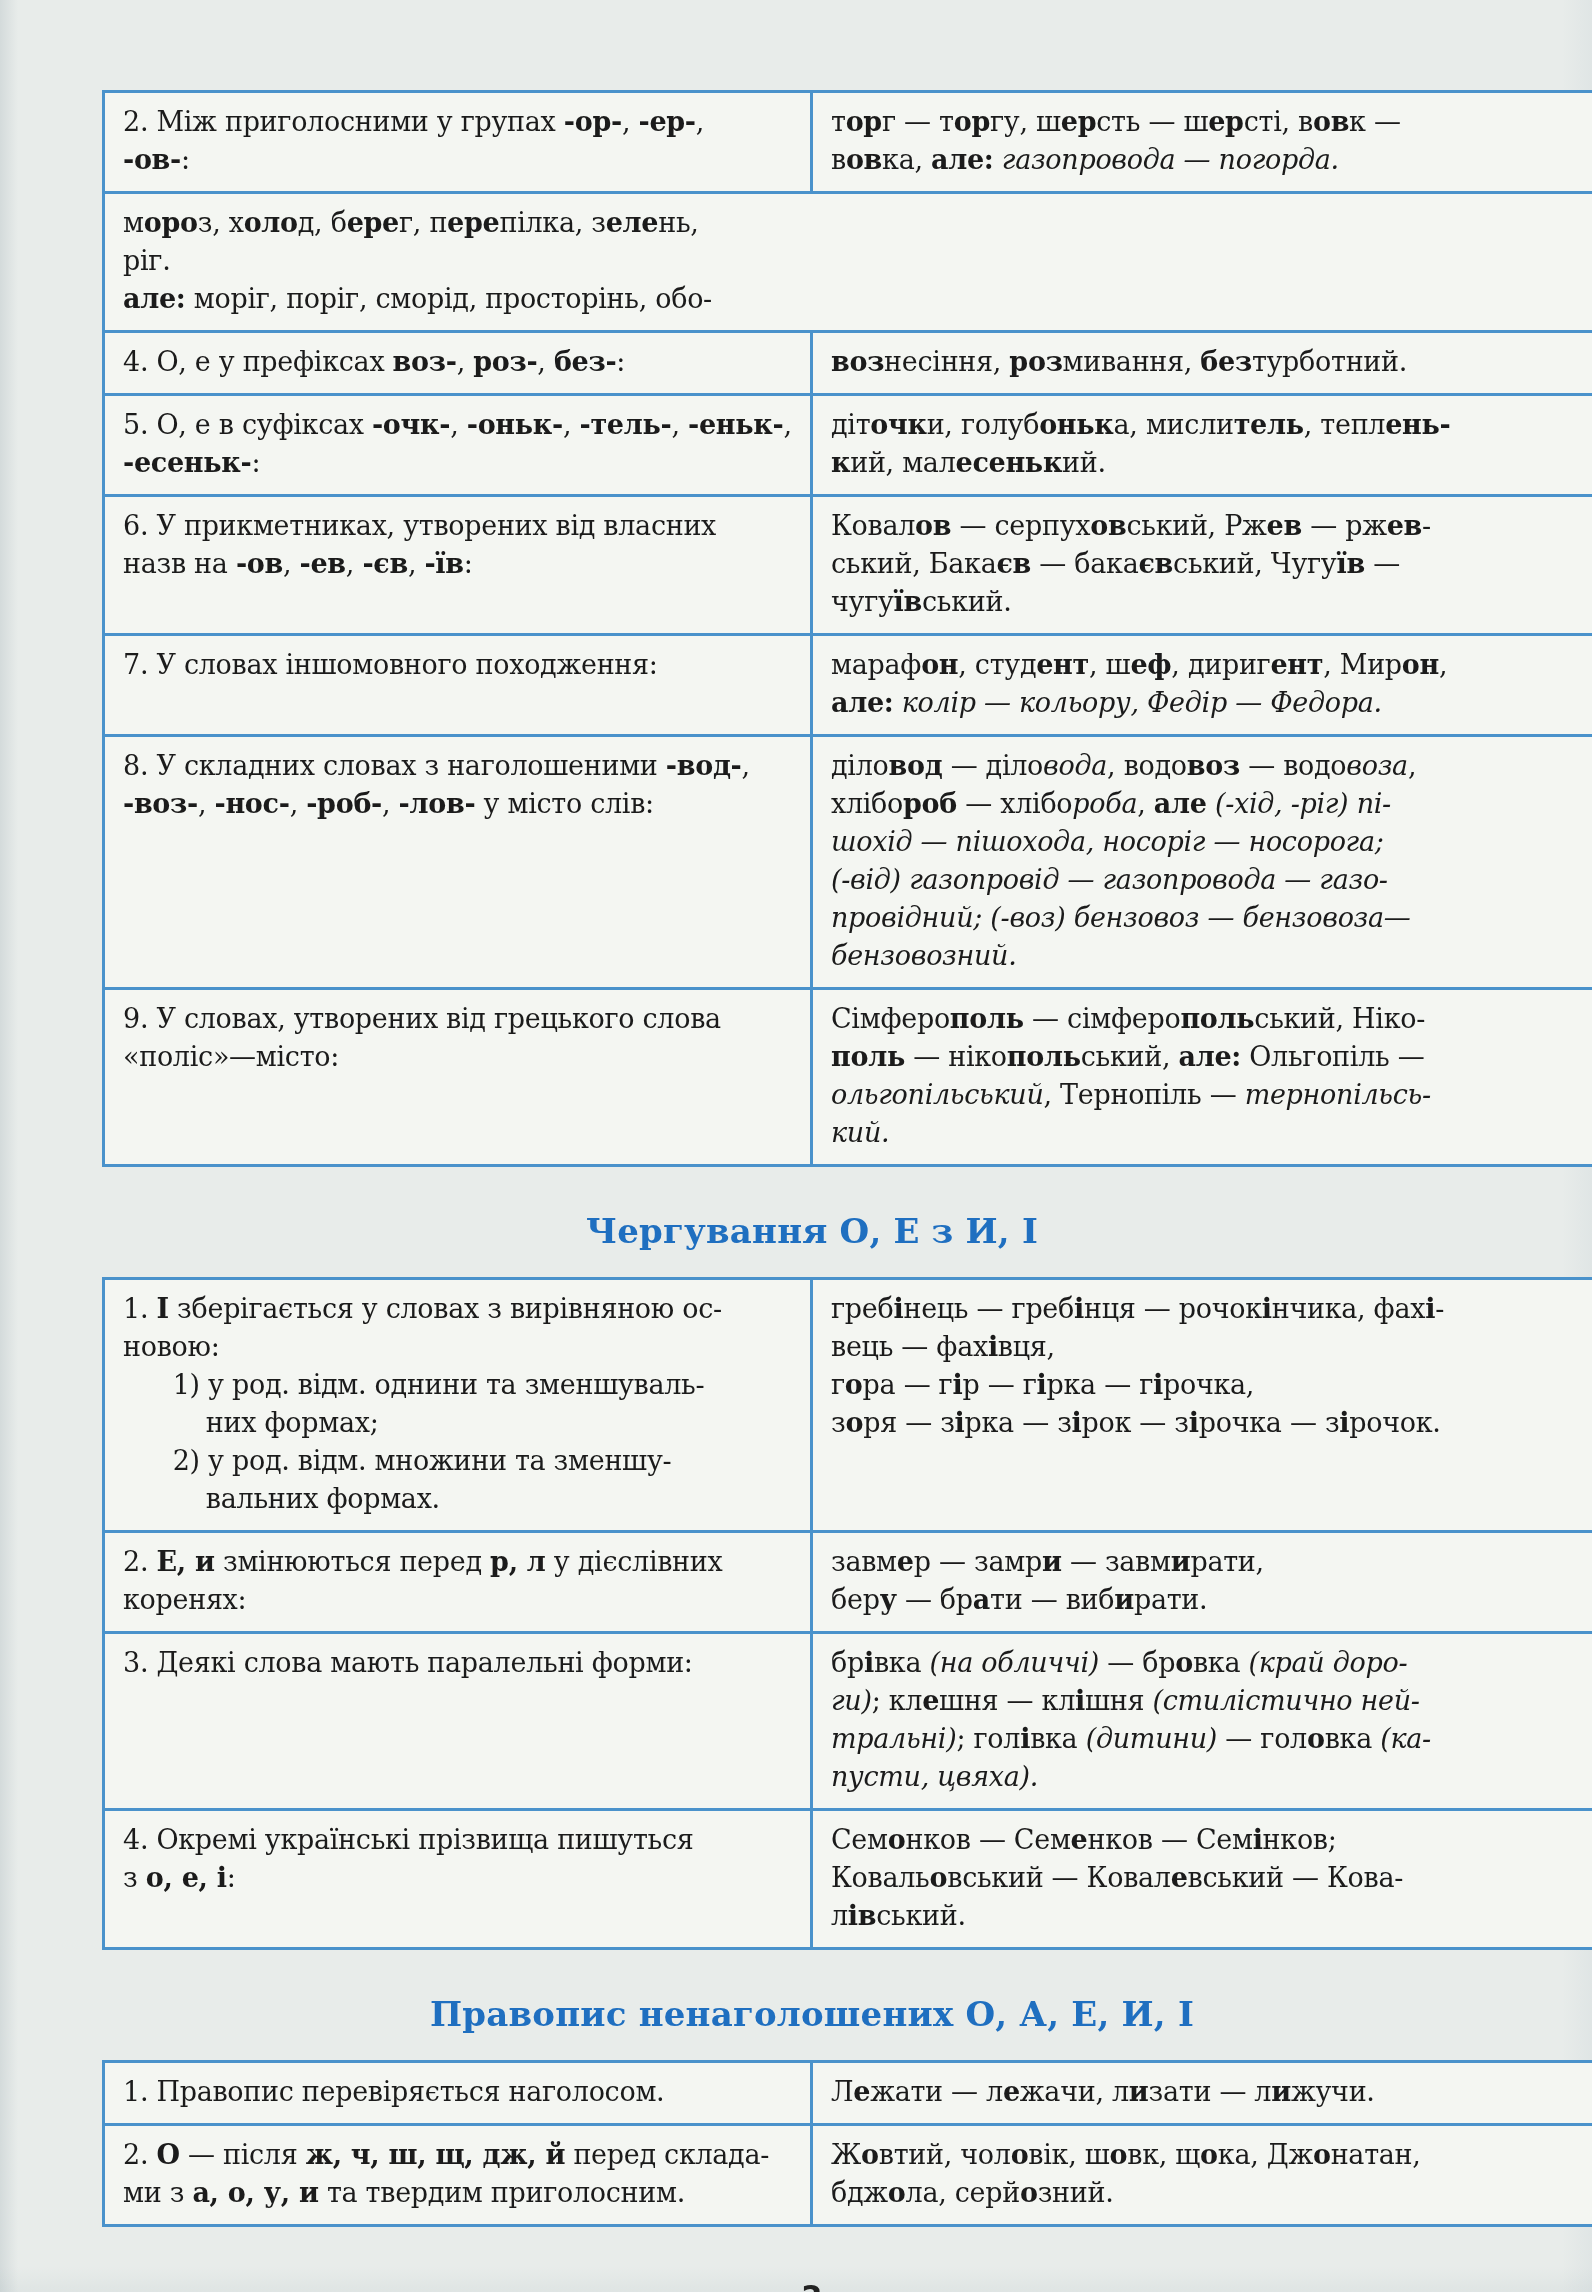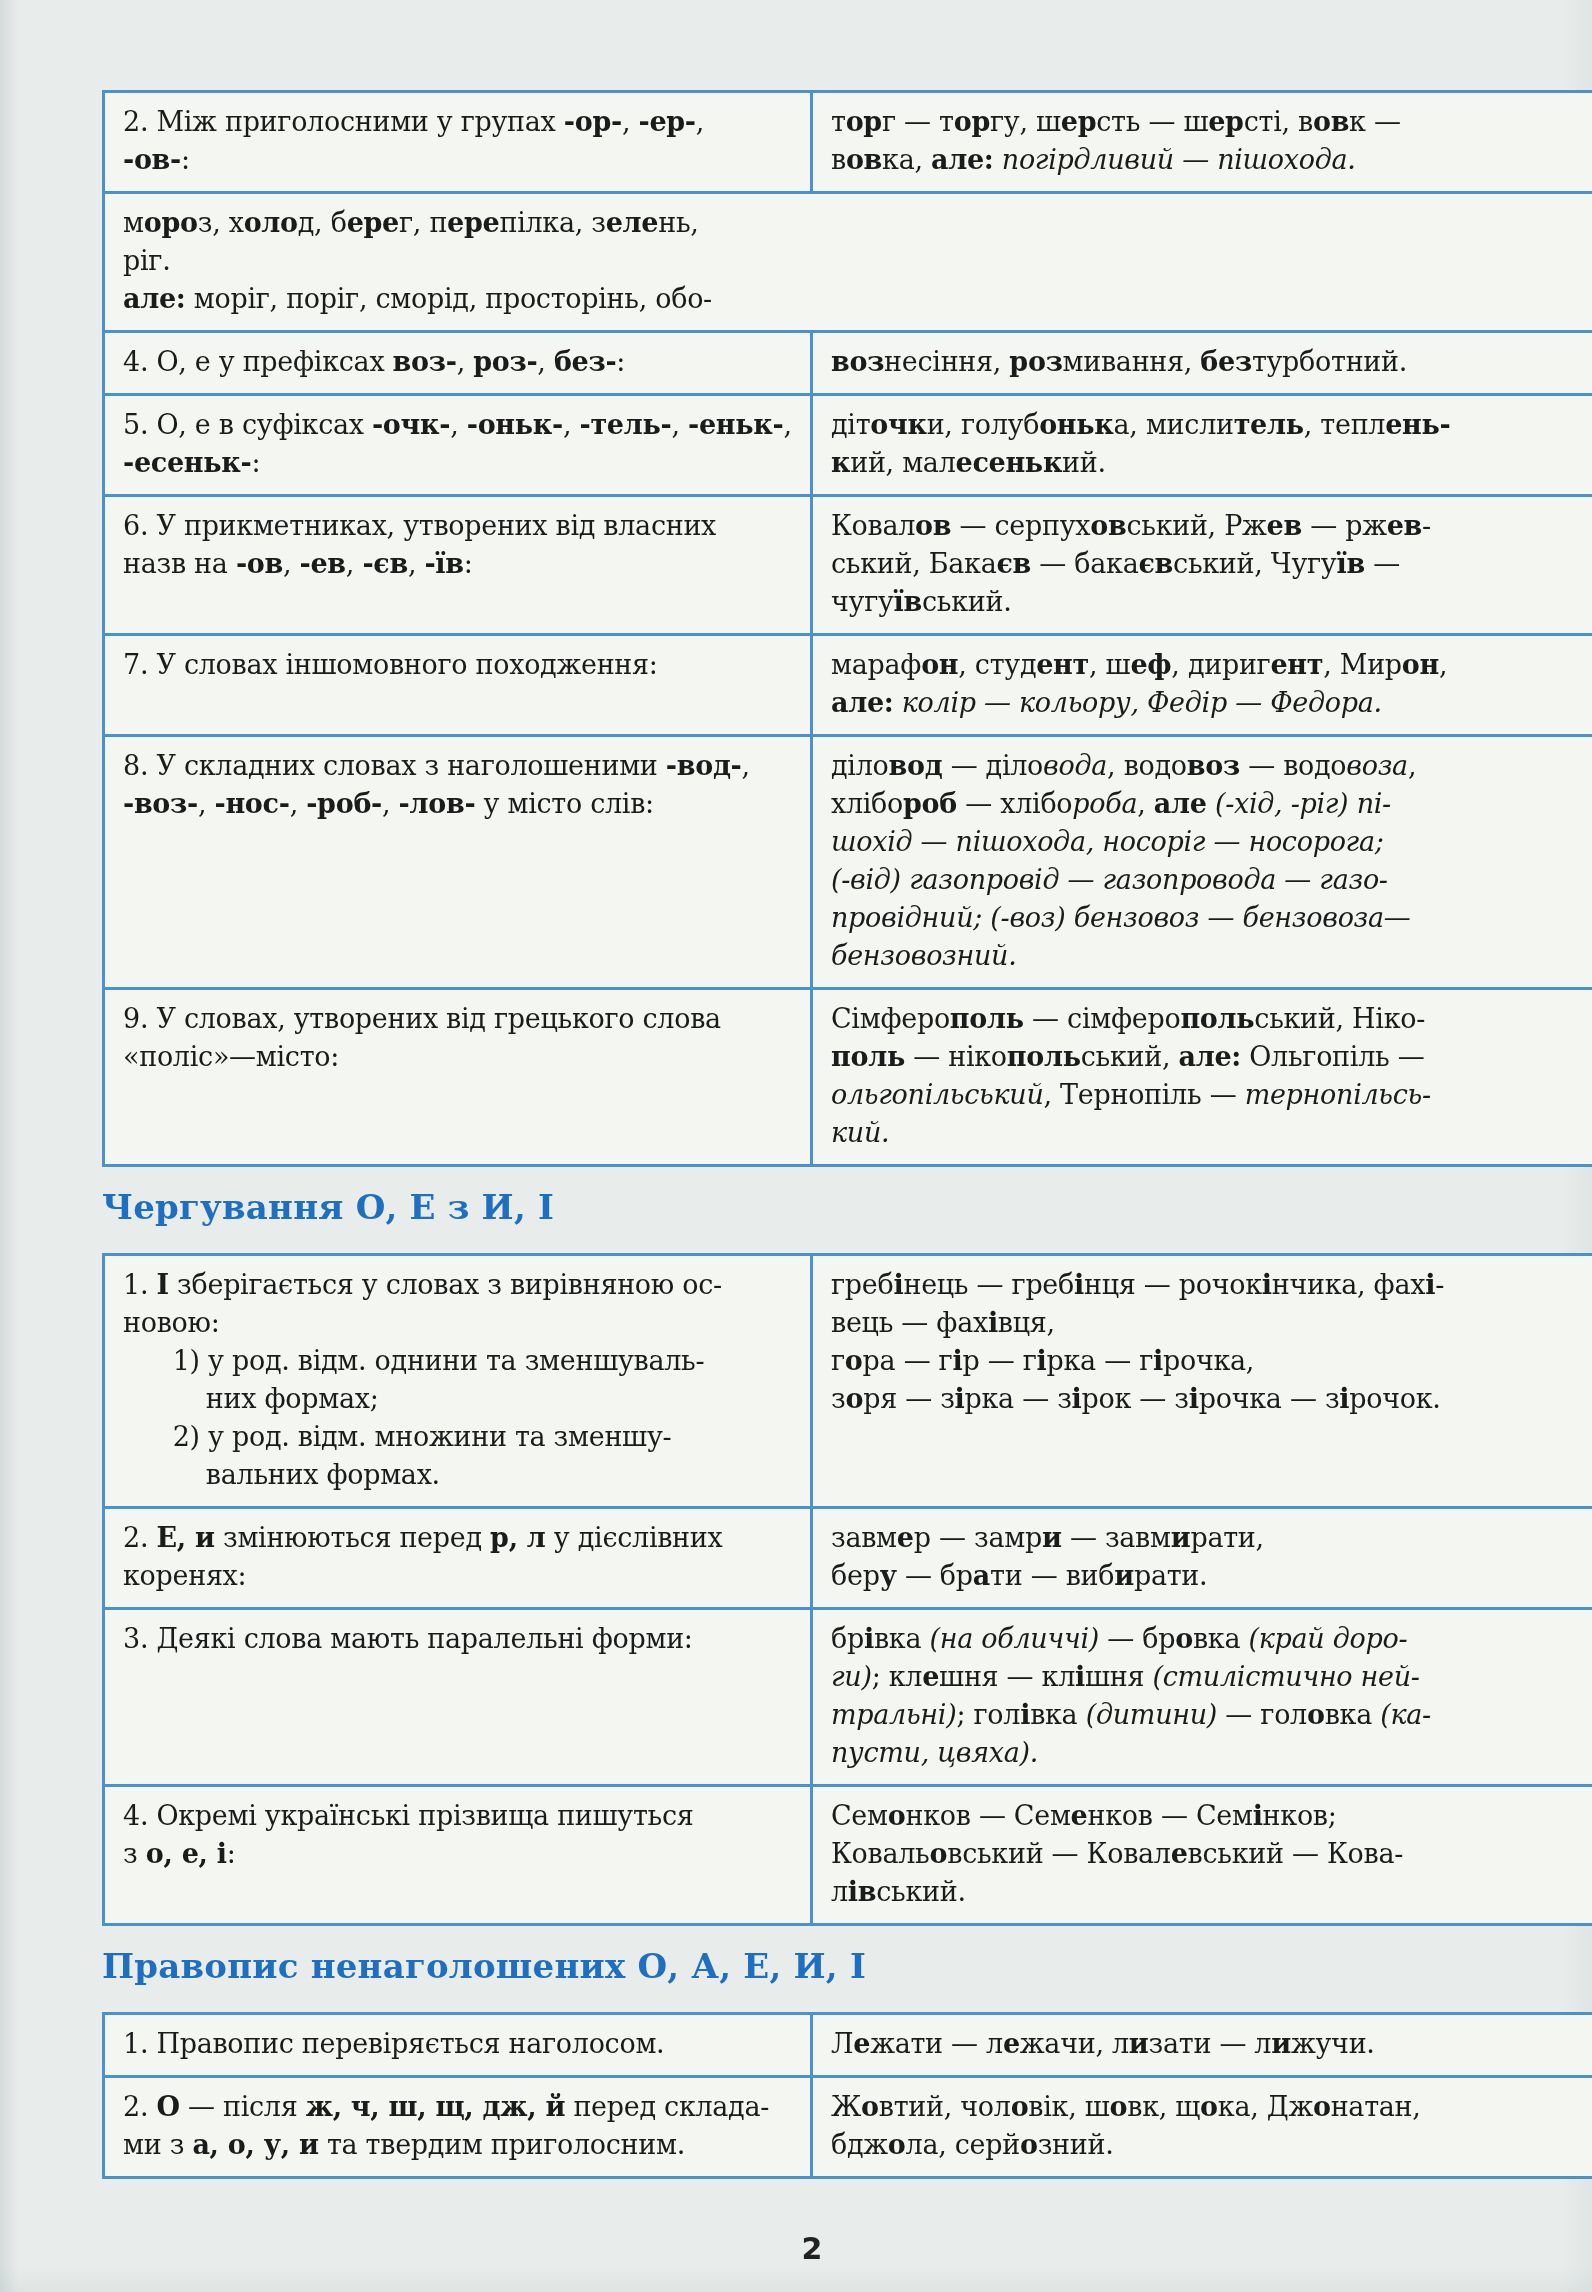--- a/index.html
+++ b/index.html
@@ -43,25 +43,25 @@
     line-height: 38px;
     letter-spacing: -0.3px;
   }
   .cell.left  { width: 708px; border-right: 3px solid var(--border, #4a92cb); }
   .cell.right { width: 705px; }
   .line { white-space: pre-wrap; }
   .b { font-weight: bold; }
   .i { font-style: italic; }
   .heading {
     width: 1420px;
-    text-align: left;
+    text-align: center;
     font-size: 34px;
     font-weight: bold;
     color: var(--heading, #1f6fc0);
-    margin: 20px 0 26px 0;
+    margin: 44px 0 26px 0;
     letter-spacing: 0.2px;
   }
   .pagenum {
     width: 1420px;
     text-align: center;
     margin-top: 52px;
     font-family: "DejaVu Sans", sans-serif;
     font-weight: bold;
     font-size: 30px;
     color: #222;
@@ -73,21 +73,21 @@
 <div class="content">
 
   <div class="tbl">
     <div class="row">
       <div class="cell left">
           <div class="line"><span>2. Між приголосними у групах </span><span class="b">-ор-</span><span>, </span><span class="b">-ер-</span><span>,</span></div>
           <div class="line"><span class="b">-ов-</span><span>:</span></div>
         </div>
       <div class="cell right">
           <div class="line"><span>т</span><span class="b">ор</span><span>г — т</span><span class="b">ор</span><span>гу, ш</span><span class="b">ер</span><span>сть — ш</span><span class="b">ер</span><span>сті, в</span><span class="b">ов</span><span>к —</span></div>
-          <div class="line"><span>в</span><span class="b">ов</span><span>ка, </span><span class="b">але:</span><span> </span><span class="i">погірдливий — пішохода.</span></div>
+          <div class="line"><span>в</span><span class="b">ов</span><span>ка, </span><span class="b">але:</span><span> </span><span class="i">газопровода — погорда.</span></div>
         </div>
     </div>
     <div class="row">
       <div class="cell right">
           <div class="line"><span>м</span><span class="b">оро</span><span>з, х</span><span class="b">оло</span><span>д, б</span><span class="b">ере</span><span>г, п</span><span class="b">ере</span><span>пілка, з</span><span class="b">еле</span><span>нь,</span></div>
           <div class="line"><span>ріг.</span></div>
           <div class="line"><span class="b">але:</span><span> моріг, поріг, сморід, просторінь, обо-</span></div>
         </div>
     </div>
     <div class="row">

